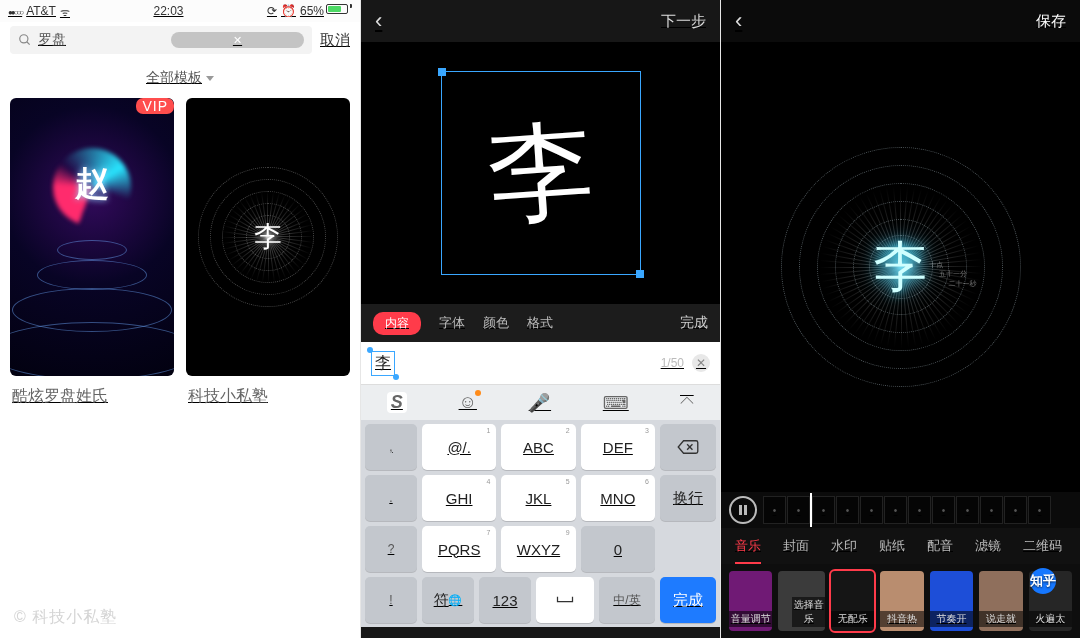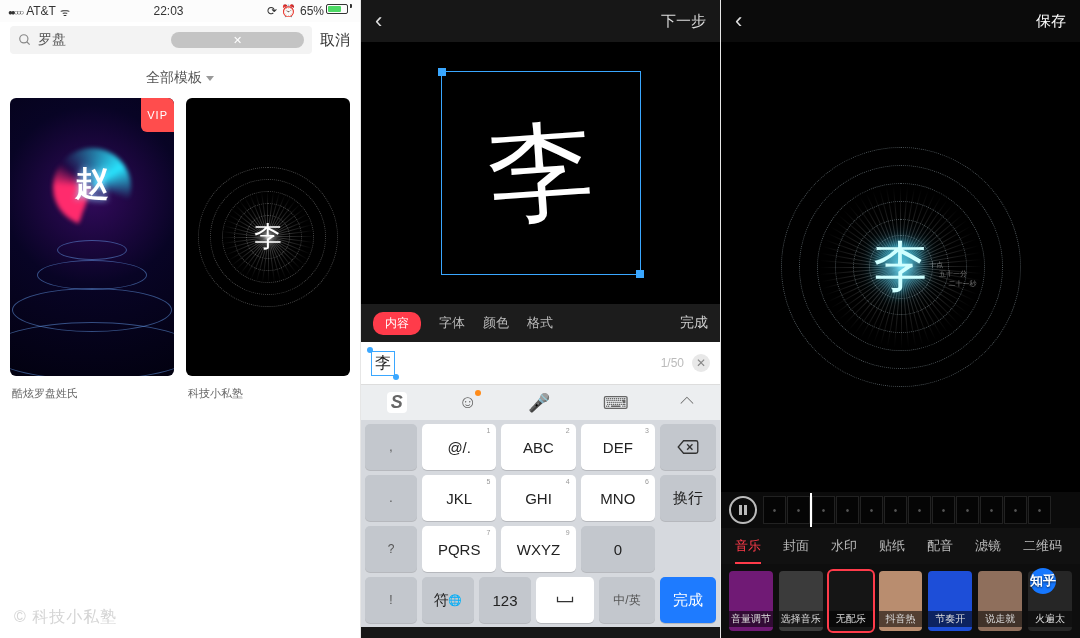--- a/index.html
+++ b/index.html
@@ -1,17 +1,17 @@
 <!DOCTYPE html>
 <html><head>
 <meta charset="utf-8">
 <style>
   * { margin:0; padding:0; box-sizing:border-box; font-family:-apple-system,"PingFang SC","Microsoft YaHei",sans-serif; }
   body { width:1080px; height:638px; background:#fff; display:flex; overflow:hidden; }
-  .phone { height:638px; position:relative; background:#fff; overflow:hidden; border-left:1px solid #e6e6e6; }
+  .phone { height:638px; position:relative; background:#fff; overflow:hidden; border-left:1px solid #e6e6e6;text-decoration:underline; }
   .p1 { width:360px; border-left:none; }
   .p2 { width:360px; background:#171717; display:flex; flex-direction:column; }
   .p3 { width:360px; background:#0b0b0b; display:flex; flex-direction:column; }
   
   .p1 .status { height:22px; display:flex; align-items:center; justify-content:space-between; font-size:12px; padding:0 8px; color:#333; background:#fcfcfc; }
   .sL,.sR { display:flex; align-items:center; gap:4px; }
   .signal::before{content:"●●○○○";letter-spacing:-2px;font-size:8px;}
   .wifi{font-size:11px;}
   .batt{display:flex;align-items:flex-start;gap:2px;}
   .battbox{width:22px;height:10px;border:1px solid #333;border-radius:2px;position:relative;}
@@ -32,32 +32,32 @@
   .thumb1{background:radial-gradient(circle at 50% 35%,#330a5c 0,#080425 45%,#020110 100%);}
   .thumb1 .swirl{position:absolute;left:50%;top:32%;transform:translate(-50%,-50%);width:78px;height:78px;}
   .thumb1 .swirl::before{content:"";position:absolute;inset:0;border-radius:50%;background:conic-gradient(from 200deg,#ff2b6d,#ff2b6d 20%,transparent 30%,#29e6ff 60%,transparent 75%);filter:blur(2px);}
   .thumb1 .zhao{position:absolute;left:50%;top:31%;transform:translate(-50%,-50%);color:#fff;font-family:"STKaiti","KaiTi",serif;font-size:34px;font-weight:bold;text-shadow:0 0 6px #8fd7ff;}
   .thumb1 .cone{position:absolute;left:50%;bottom:0;transform:translateX(-50%);width:210px;height:150px;pointer-events:none;}
   .thumb1 .cone div{position:absolute;left:50%;border:1px solid rgba(110,170,255,.45);border-radius:50%;}
   .thumb1 .cone .r1{width:70px;height:20px;top:14px;transform:translateX(-50%);}
   .thumb1 .cone .r2{width:110px;height:30px;top:34px;transform:translateX(-50%);}
   .thumb1 .cone .r3{width:160px;height:44px;top:62px;transform:translateX(-50%);}
   .thumb1 .cone .r4{width:210px;height:58px;top:96px;transform:translateX(-50%);}
-  .vip{position:absolute;top:0;right:0;background:#ff4d4d;color:#fff;font-size:11px;padding:11px 6px;border-bottom-left-radius:6px;letter-spacing:1px;}
+  .vip{position:absolute;top:0;right:0;background:#ff4d4d;color:#fff;font-size:14px;padding:0 6px;border-bottom-left-radius:6px;letter-spacing:1px;border-radius:7px;}
   .thumb2{background:#000;display:flex;align-items:center;justify-content:center;}
   .compass{position:relative;width:140px;height:140px;}
   .ring{position:absolute;inset:0;border:1px dotted rgba(200,200,200,.35);border-radius:50%;}
   .ring.a{inset:12px;}
   .ring.b{inset:24px;}
   .ring.c{inset:36px;}
   .ring.d{inset:48px;}
   .ticks{position:absolute;inset:0;}
   .tick{position:absolute;left:50%;top:50%;width:1px;height:68px;background:linear-gradient(to bottom,rgba(200,200,200,.4),transparent 70%);transform-origin:0 0;}
   .cchar{position:absolute;left:50%;top:50%;transform:translate(-50%,-50%);color:#fff;font-family:"STKaiti","KaiTi",serif;font-size:28px;}
-  .caption{font-size:11px;color:#666;padding:10px 2px;}
+  .caption{font-size:16px;color:#666;padding:10px 2px;}
   
   .p2 .hdr{height:42px;display:flex;align-items:center;justify-content:space-between;padding:0 14px;color:#ddd;font-size:15px;}
   .back{font-size:22px;line-height:1;color:#ddd;}
   .p2 .canvas{flex:0 0 262px;background:#000;display:flex;align-items:center;justify-content:center;}
   .selbox{width:200px;height:204px;border:1px solid #3aa7ff;position:relative;display:flex;align-items:center;justify-content:center;}
   .selbox::before,.selbox::after{content:"";position:absolute;width:8px;height:8px;background:#3aa7ff;}
   .selbox::before{left:-4px;top:-4px;}
   .selbox::after{right:-4px;bottom:-4px;}
   .selbox .li{color:#fff;font-family:"STKaiti","KaiTi",serif;font-size:106px;transform:rotate(-4deg);}
   .tabrow{height:38px;background:#1c1c1c;display:flex;align-items:center;padding:0 12px;gap:18px;font-size:13px;color:#bbb;}
@@ -259,22 +259,22 @@
       <div class="key keywrap">ABC<span class="ksup">2</span></div>
       <div class="key keywrap">DEF<span class="ksup">3</span></div>
       <div class="key gray">
         <svg width="22" height="16" viewBox="0 0 24 18" fill="none" stroke="#333" stroke-width="1.5">
           <path d="M7 2h14a2 2 0 012 2v10a2 2 0 01-2 2H7l-6-7 6-7z"></path>
           <line x1="11" y1="6" x2="17" y2="12"></line>
           <line x1="17" y1="6" x2="11" y2="12"></line>
         </svg>
       </div>
       <div class="key gray sm">.</div>
+      <div class="key keywrap">GHI<span class="ksup">4</span></div>
       <div class="key keywrap">JKL<span class="ksup">5</span></div>
-      <div class="key keywrap">GHI<span class="ksup">4</span></div>
       <div class="key keywrap">MNO<span class="ksup">6</span></div>
       <div class="key gray">换行</div>
       <div class="key gray sm">?</div>
       <div class="key keywrap">PQRS<span class="ksup">7</span></div>
       <div class="key keywrap">WXYZ<span class="ksup">9</span></div>
       <div class="key gray">0</div>
       <div style="grid-column: 1 / -1; display: grid; grid-template-columns: 52px 52px 52px 1fr 56px 56px; gap: 5px; height: 46px;">
         <div class="key gray sm">!</div>
         <div class="key gray">符<span style="font-size: 11px;"> 🌐</span></div>
         <div class="key gray">123</div>
@@ -411,21 +411,21 @@
       <span class="cut">水印</span>
       <span class="cut">贴纸</span>
       <span class="cut">配音</span>
       <span class="cut">滤镜</span>
       <span class="cut">二维码</span>
     </div>
   <div class="mstrip" id="mstrip3">
       <div class="mcell" style="background: #701a75;">
         <div class="lbl">音量调节</div>
       </div>
-      <div class="mcell" style="background: rgb(59, 59, 59);">
+      <div class="mcell" style="background: rgb(59, 59, 59); padding-left: 14px;">
         <div class="lbl">选择音乐</div>
       </div>
       <div class="mcell" style="background: rgb(21, 21, 21); outline: rgb(255, 59, 74) solid 2px;">
         <div class="lbl">无配乐</div>
       </div>
       <div class="mcell" style="background: rgb(185, 141, 111);">
         <div class="lbl">抖音热</div>
       </div>
       <div class="mcell" style="background: #1d4ed8;">
         <div class="lbl">节奏开</div>

